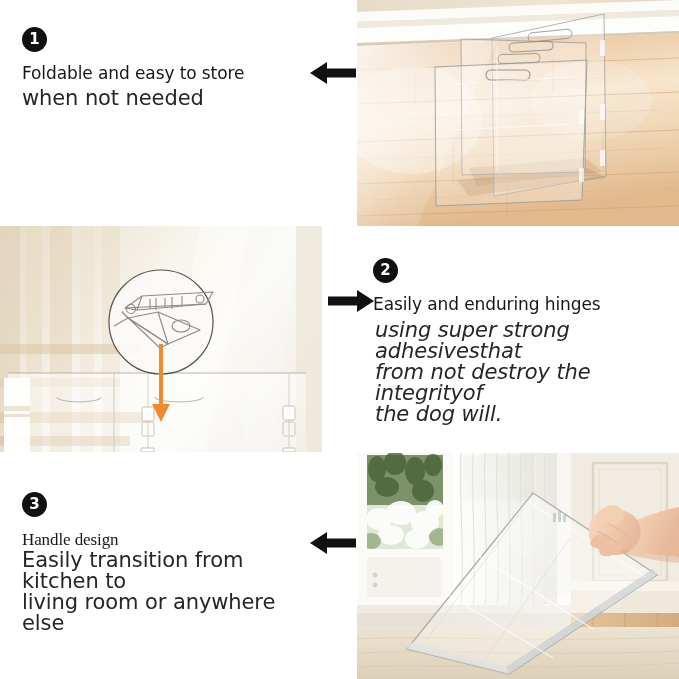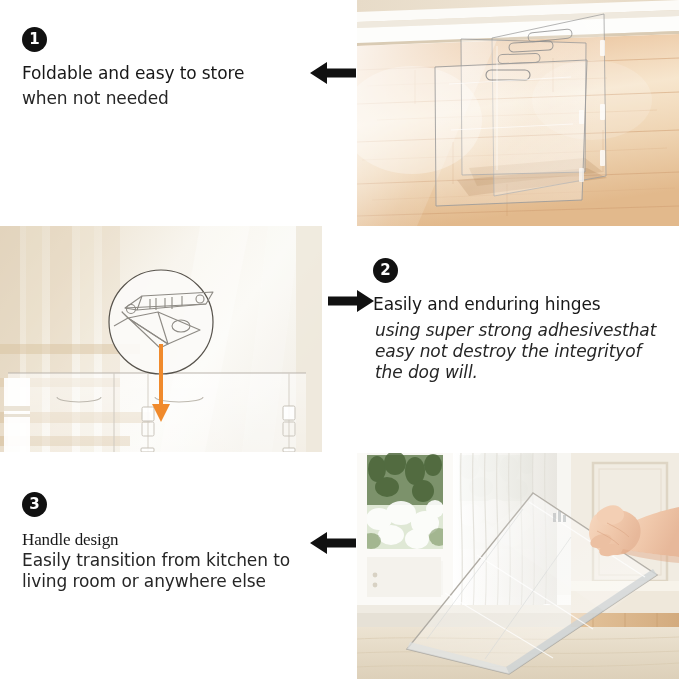--- a/index.html
+++ b/index.html
@@ -39,21 +39,21 @@
     box-sizing: border-box;
   }
   .headline {
     font-size: 17px;
     font-weight: 400;
     color: #171717;
     letter-spacing: -0.1px;
     white-space: nowrap;
   }
   .subline {
-    font-size: 17px;
+    font-size: 21px;
     font-weight: 400;
     color: #262626;
     line-height: 21px;
     letter-spacing: -0.1px;
   }
 
   
   .arrow { display:block; }
 
   
@@ -287,21 +287,21 @@
     <svg class="arrow" width="46" height="24" viewBox="0 0 46 24" aria-hidden="true">
       <path d="M46 12 L29 1 L29 7.5 L0 7.5 L0 16.5 L29 16.5 L29 23 Z" fill="#111111"></path>
     </svg>
   </div>
 
   <div class="abs" style="left:373px; top:258px; width:300px;">
     <div class="badge">2</div>
     <div class="headline" style="margin-top:11px;">Easily and enduring hinges</div>
     <div class="subline" style="margin-top:6px; margin-left:2px; width:292px;font-style:italic;">
       <div>using super strong adhesivesthat</div>
-      <div>easy not destroy the integrityof</div>
+      <div>from not destroy the integrityof</div>
       <div>the dog will.</div>
     </div>
   </div>
 
   <div class="abs" style="left:22px; top:492px; width:300px;">
     <div class="badge">3</div>
     <div class="headline" style="margin-top:13px;font-family:Liberation Serif, serif;">Handle design</div>
     <div class="subline" style="width:296px;">
       <div>Easily transition from kitchen to</div>
       <div>living room or anywhere else</div>

